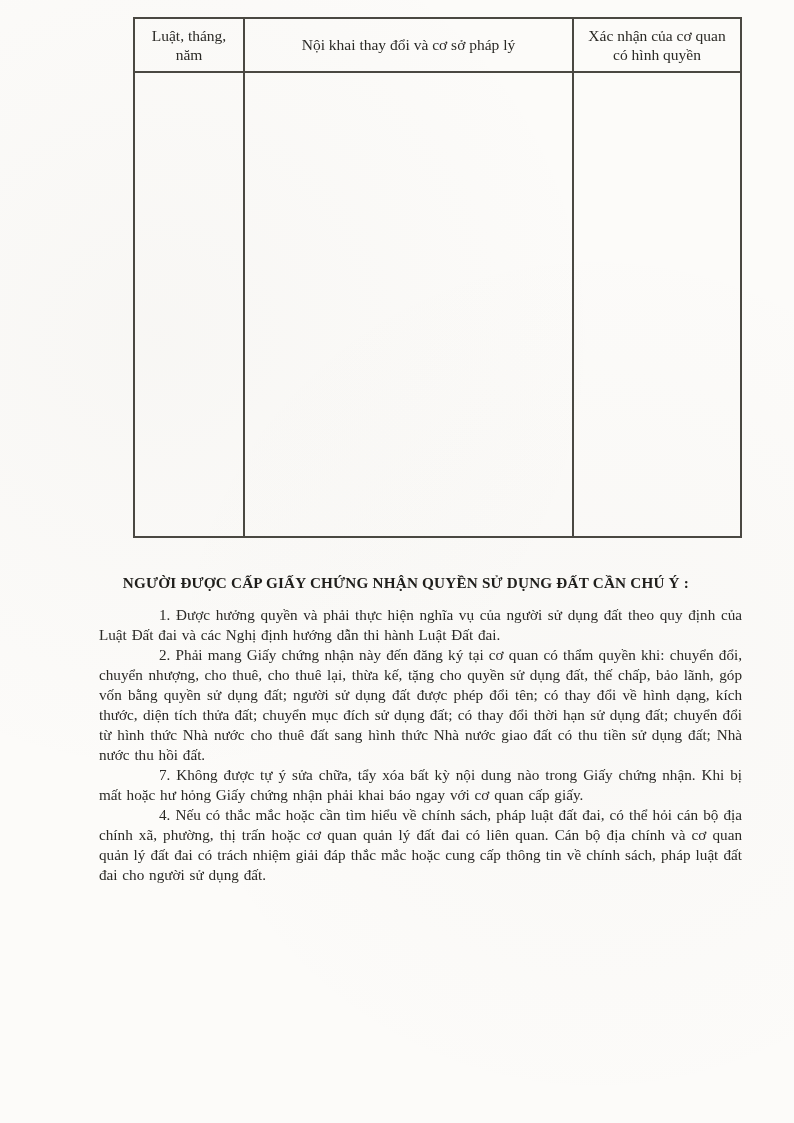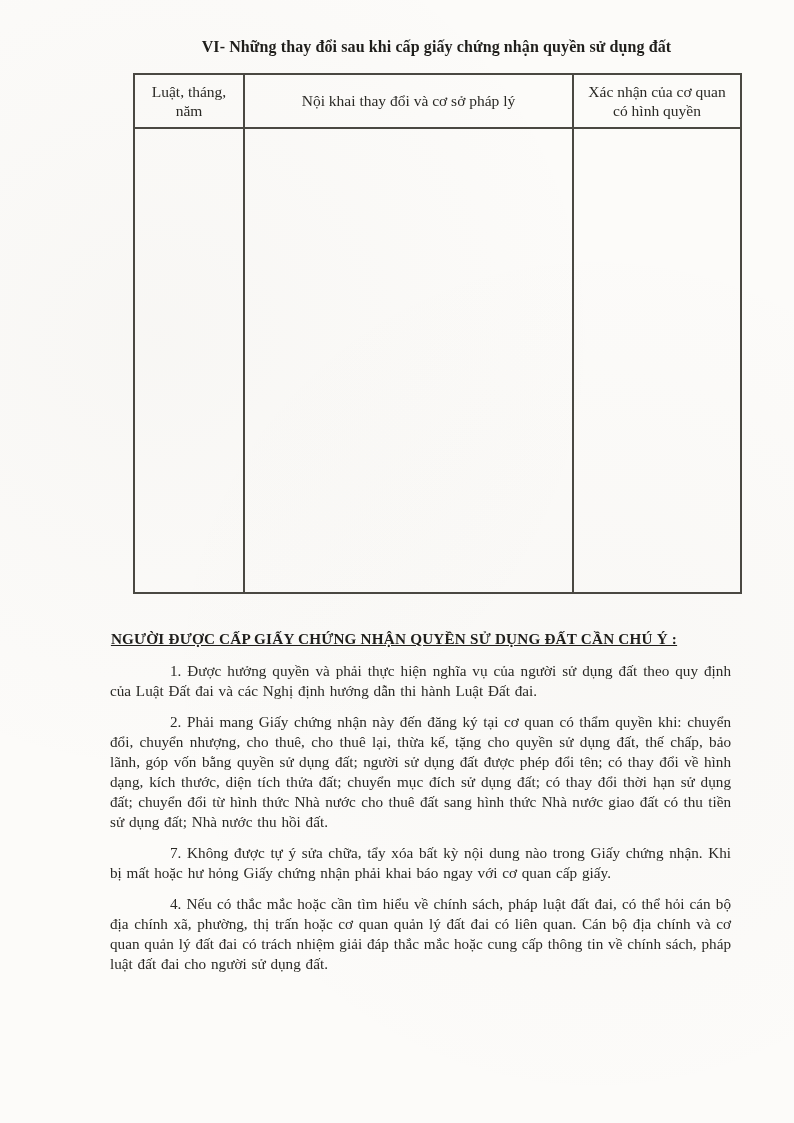--- a/index.html
+++ b/index.html
@@ -56,47 +56,45 @@
   .changes-table td {
     height: 455px;
     vertical-align: top;
   }
   .col-date   { width: 110px; }
   .col-change { width: 329px; }
   .col-auth   { width: 168px; }
   .notice-heading {
     margin: 36px 0 0 99px;
     width: 590px;
-    text-align: center;
+    text-align: right;
     font-weight: bold;
     font-size: 15.2px;
     letter-spacing: 0.2px;
     color: #1f1e1b;
-    text-decoration: underline;
   }
   .notice-paragraphs {
     margin: 13px 0 0 99px;
     width: 643px;
     text-align: justify;
     font-size: 15.2px;
     line-height: 20px;
     color: #2a2925;
   }
   .notice-paragraphs p {
-    margin: 11px;
+    margin: 0;
     text-indent: 60px;
     word-spacing: 1px;
   }
 </style>
 </head>
 <body>
 
 <div class="page">
 
-  <div class="section-title">VI- Những thay đổi sau khi cấp giấy chứng nhận quyền sử dụng đất</div>
 
   <table class="changes-table">
     <colgroup>
       <col class="col-date">
       <col class="col-change">
       <col class="col-auth">
     </colgroup>
     <thead>
       <tr>
         <th>Luật, tháng, năm</th>

